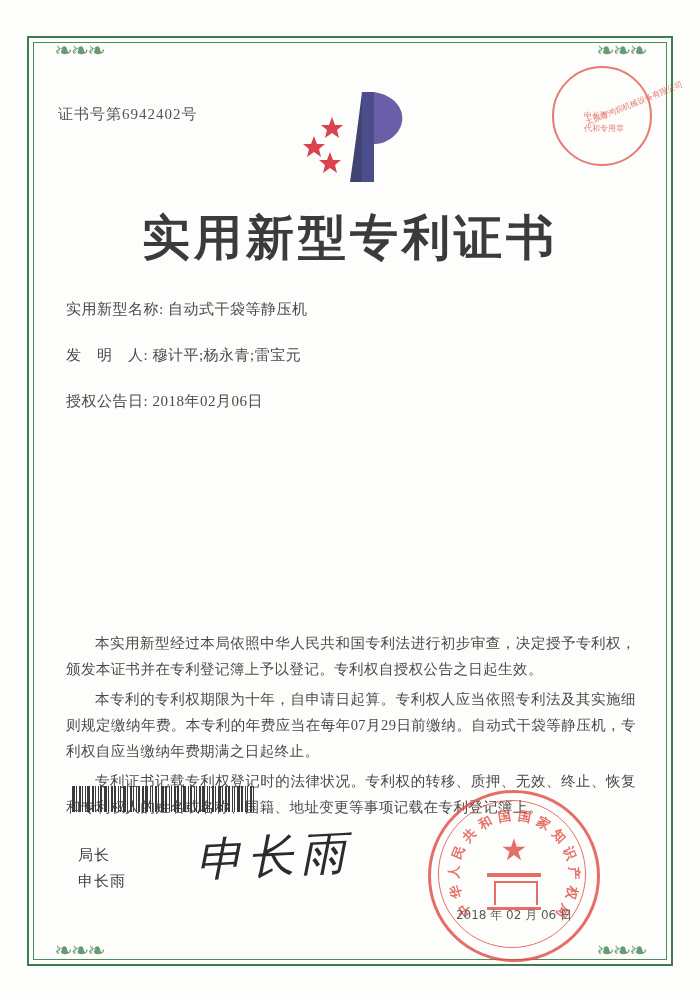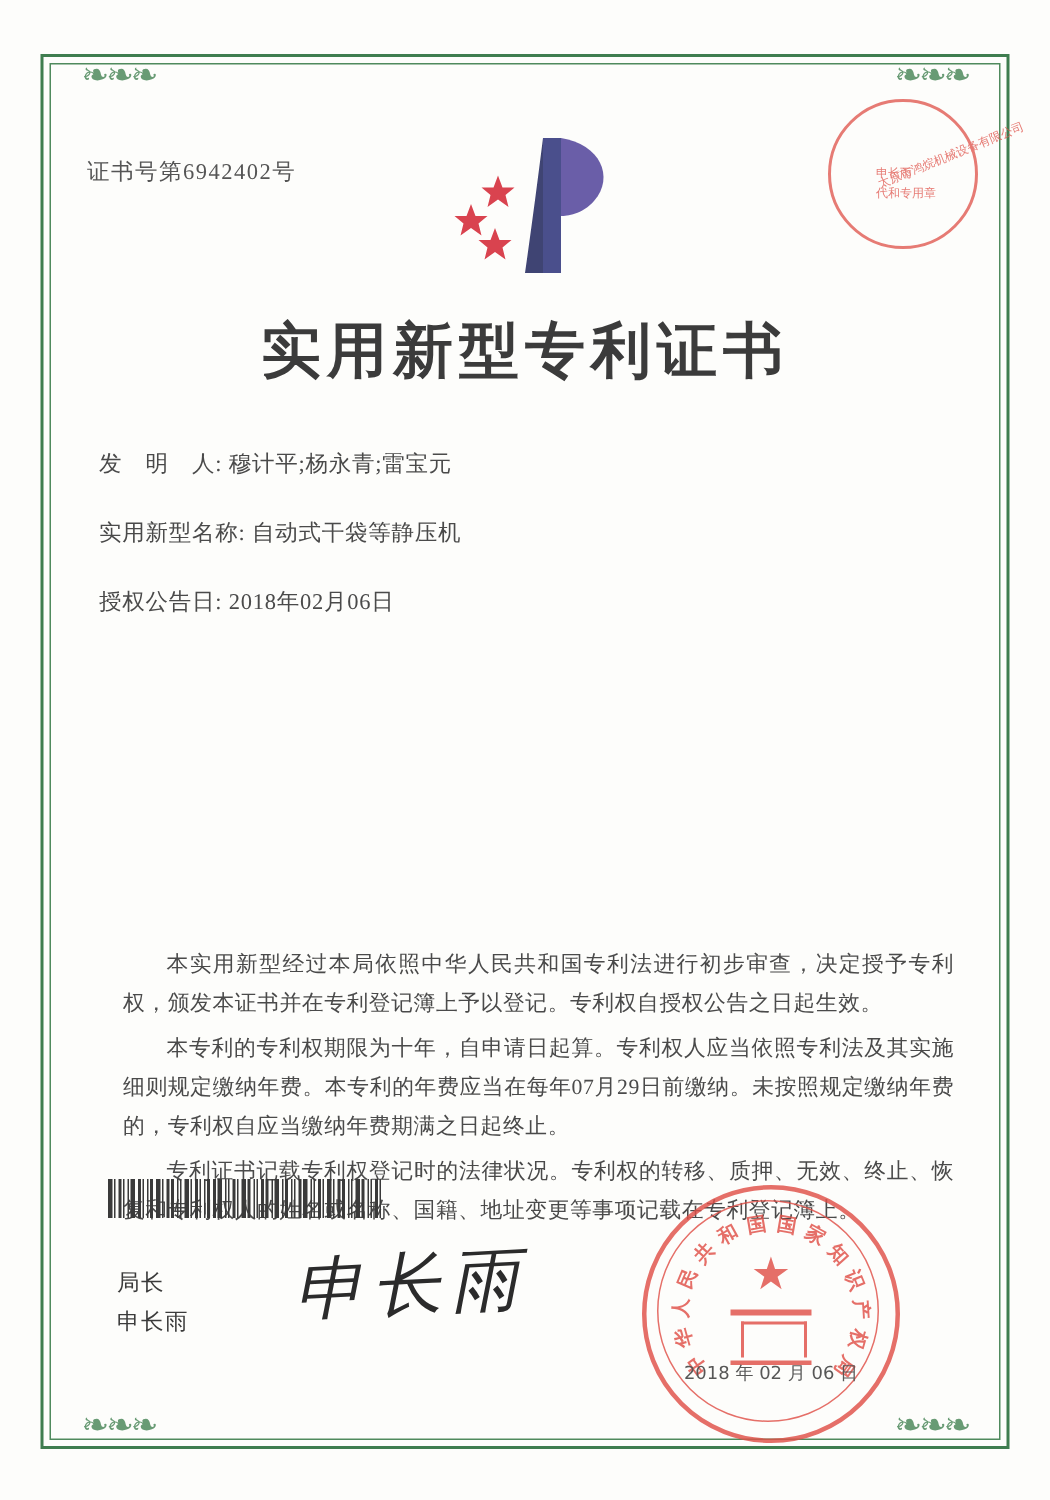--- a/index.html
+++ b/index.html
@@ -69,21 +69,21 @@
     position: absolute;
     left: 300px; top: 84px;
     width: 120px; height: 105px;
   }
 
   .title {
     position: absolute;
     left: 0; top: 206px;
     width: 700px;
     text-align: center;
-    font-size: 40px;
+    font-size: 48px;
     font-weight: bold;
     letter-spacing: 4px;
     color: #3b3b3b;
     font-family: "DejaVu Sans", "Liberation Sans", sans-serif;
   }
 
   
   .fields {
     position: absolute;
     left: 66px; top: 300px;
@@ -104,21 +104,21 @@
     position: absolute;
     left: 66px; top: 630px;
     width: 570px;
     font-size: 14.5px;
     line-height: 26px;
     color: #4a4a4a;
     letter-spacing: .4px;
     text-align: justify;
   }
   .body-text p {
-    margin: 0 0 4px 16px;
+    margin: 0 0 4px 0;
     text-indent: 29px;
   }
 
   
   .barcode {
     position: absolute;
     left: 72px; top: 786px;
     width: 230px; height: 26px;
   }
   .barcode i {
@@ -287,36 +287,36 @@
   <div class="seal-small">
     <div class="txt">
       <span class="l1">太原市鸿烷机械设备有限公司</span>
       <span class="l2">申长雨</span>
       <span class="l3">代和专用章</span>
     </div>
   </div>
 
   <div class="fields">
     <div class="field-row">
+      <span class="field-label">实用新型名称:</span>
+      <span class="field-value">自动式干袋等静压机</span>
+    </div>
+    <div class="field-row">
       <span class="field-label">发　明　人:</span>
       <span class="field-value">穆计平;杨永青;雷宝元</span>
-    </div>
-    <div class="field-row">
-      <span class="field-label">实用新型名称:</span>
-      <span class="field-value">自动式干袋等静压机</span>
     </div>
     <div class="field-row">
       <span class="field-label">授权公告日:</span>
       <span class="field-value">2018年02月06日</span>
     </div>
   </div>
 
   <div class="body-text">
     <p>本实用新型经过本局依照中华人民共和国专利法进行初步审查，决定授予专利权，颁发本证书并在专利登记簿上予以登记。专利权自授权公告之日起生效。</p>
-    <p>本专利的专利权期限为十年，自申请日起算。专利权人应当依照专利法及其实施细则规定缴纳年费。本专利的年费应当在每年07月29日前缴纳。未按照规定缴纳年费的，专利权自应当缴纳年费期满之日起终止。</p>
+    <p>本专利的专利权期限为十年，自申请日起算。专利权人应当依照专利法及其实施细则规定缴纳年费。本专利的年费应当在每年07月29日前缴纳。自动式干袋等静压机，专利权自应当缴纳年费期满之日起终止。</p>
     <p>专利证书记载专利权登记时的法律状况。专利权的转移、质押、无效、终止、恢复和专利权人的姓名或名称、国籍、地址变更等事项记载在专利登记簿上。</p>
   </div>
 
   <div class="barcode"><i style="width:3px;margin-right:1px"></i><i style="width:1px;margin-right:2px"></i><i style="width:2px;margin-right:1px"></i><i style="width:1px;margin-right:2px"></i><i style="width:1px;margin-right:1px"></i><i style="width:3px;margin-right:2px"></i><i style="width:2px;margin-right:1px"></i><i style="width:1px;margin-right:2px"></i><i style="width:1px;margin-right:1px"></i><i style="width:2px;margin-right:2px"></i><i style="width:3px;margin-right:1px"></i><i style="width:1px;margin-right:2px"></i><i style="width:2px;margin-right:1px"></i><i style="width:2px;margin-right:2px"></i><i style="width:1px;margin-right:1px"></i><i style="width:1px;margin-right:2px"></i><i style="width:3px;margin-right:1px"></i><i style="width:1px;margin-right:2px"></i><i style="width:2px;margin-right:1px"></i><i style="width:1px;margin-right:2px"></i><i style="width:1px;margin-right:1px"></i><i style="width:2px;margin-right:2px"></i><i style="width:2px;margin-right:1px"></i><i style="width:3px;margin-right:2px"></i><i style="width:1px;margin-right:1px"></i><i style="width:1px;margin-right:2px"></i><i style="width:2px;margin-right:1px"></i><i style="width:1px;margin-right:2px"></i><i style="width:3px;margin-right:1px"></i><i style="width:2px;margin-right:2px"></i><i style="width:1px;margin-right:1px"></i><i style="width:1px;margin-right:2px"></i><i style="width:2px;margin-right:1px"></i><i style="width:2px;margin-right:2px"></i><i style="width:1px;margin-right:1px"></i><i style="width:3px;margin-right:2px"></i><i style="width:1px;margin-right:1px"></i><i style="width:2px;margin-right:2px"></i><i style="width:1px;margin-right:1px"></i><i style="width:1px;margin-right:2px"></i><i style="width:2px;margin-right:1px"></i><i style="width:3px;margin-right:2px"></i><i style="width:1px;margin-right:1px"></i><i style="width:1px;margin-right:2px"></i><i style="width:2px;margin-right:1px"></i><i style="width:1px;margin-right:2px"></i><i style="width:3px;margin-right:1px"></i><i style="width:1px;margin-right:2px"></i><i style="width:2px;margin-right:1px"></i><i style="width:2px;margin-right:2px"></i><i style="width:1px;margin-right:1px"></i><i style="width:1px;margin-right:2px"></i><i style="width:3px;margin-right:1px"></i><i style="width:2px;margin-right:2px"></i><i style="width:1px;margin-right:1px"></i><i style="width:1px;margin-right:2px"></i><i style="width:2px;margin-right:1px"></i><i style="width:1px;margin-right:2px"></i></div>
 
   <div class="sig-label">局长</div>
   <div class="sig-name">申长雨</div>
   <div class="sig-script">申长雨</div>
 
   <div class="seal-big">

